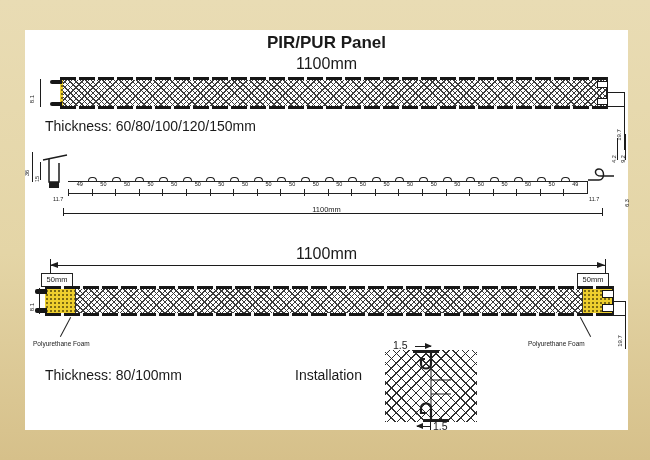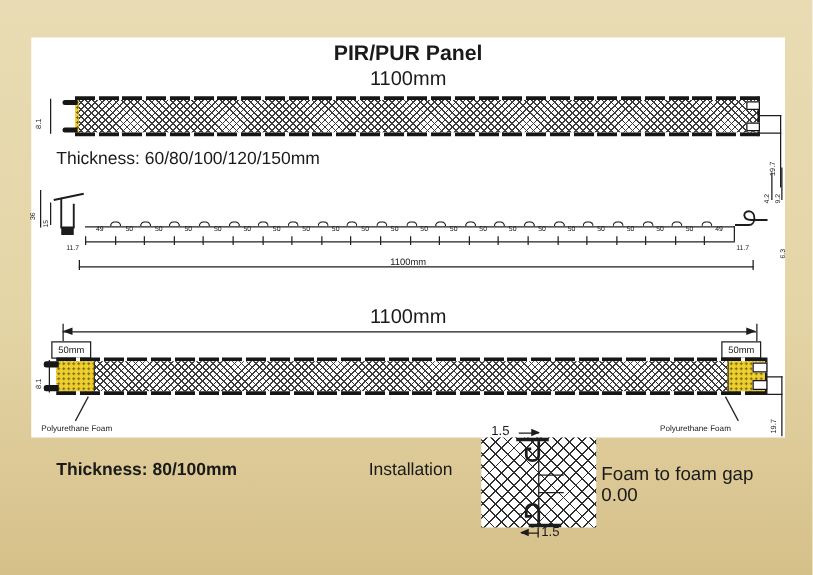--- a/index.html
+++ b/index.html
@@ -1,20 +1,20 @@
 <!DOCTYPE html>
 <html><head>
 <meta charset="utf-8">
 <style>
   html,body{margin:0;padding:0;}
   .page{position:relative;width:650px;height:460px;overflow:hidden;
         background:linear-gradient(180deg,#e9dcb4 0%,#e4d5a6 55%,#dcc until 0,#d6c08a 100%);
         background:linear-gradient(180deg,#e9dcb4 0%,#e4d5a6 55%,#d6c08a 100%);
         font-family:"Liberation Sans",sans-serif;color:#1a1a1a;}
-  .card{position:absolute;left:25px;top:30px;width:603px;height:320px;background:#fff;}
+  .card{position:absolute;left:25px;top:30px;width:603px;height:400px;background:#fff;}
   .abs{position:absolute;}
   .ctr{left:0;right:0;text-align:center;}
   .title{font-weight:bold;font-size:17px;}
   .sub{font-size:16px;}
   .body-text{font-size:14px;}
   .ln{position:absolute;background:#1c1c1c;}
   .tiny{font-size:6px;line-height:6px;}
   .tiny5{font-size:5.5px;line-height:6px;}
   .vtext{display:inline-block;transform:rotate(-90deg);white-space:nowrap;}
   .hatch{background-color:#fff;background-image:
@@ -172,21 +172,21 @@
     <div class="ln" style="left:587px;top:271px;width:14px;height:1px;"></div>
     <div class="ln" style="left:587px;top:285px;width:14px;height:1px;"></div>
     <div class="ln" style="left:600px;top:271px;width:1px;height:48px;"></div>
     <span class="abs tiny vtext" style="left:589px;top:308px;">19.7</span>
 
     <div class="leader" style="left:40px;top:286px;transform:rotate(28deg);"></div>
     <div class="abs foam-label" style="left:8px;top:310px;">Polyurethane Foam</div>
     <div class="leader" style="left:560px;top:286px;transform:rotate(-28deg);"></div>
     <div class="abs foam-label" style="left:503px;top:310px;">Polyurethane Foam</div>
 
-    <div class="abs body-text" style="left:20px;top:337px;font-weight:bold;">Thickness: 80/100mm</div>
+    <div class="abs body-text" style="left:20px;top:337px;">Thickness: 80/100mm</div>
 
     <div class="abs body-text" style="left:270px;top:337px;">Installation</div>
 
     <div class="abs hatch-big" style="left:360px;top:320px;width:92px;height:72px;">
       <svg width="92" height="72" viewBox="0 0 92 72" style="position:absolute;left:0;top:0;">
         <path d="M46,0 V72" stroke="#1c1c1c" stroke-width="1" fill="none"></path>
         <path d="M28,1.5 H54" stroke="#1c1c1c" stroke-width="3" fill="none"></path>
         <path d="M38,70.5 H64" stroke="#1c1c1c" stroke-width="3" fill="none"></path>
         <path d="M46,3 v11 c0,6 -10,6 -10,0 v-5 h4" stroke="#1c1c1c" stroke-width="2.2" fill="none"></path>
         <path d="M46,69 v-11 c0,-6 -10,-6 -10,0 v5 h4" stroke="#1c1c1c" stroke-width="2.2" fill="none"></path>
@@ -199,16 +199,15 @@
     <div class="ln" style="left:390px;top:316px;width:16px;height:1px;">
         <span class="arrow-r"></span>
       </div>
     <div class="ln" style="left:405px;top:392px;width:1px;height:8px;"></div>
     <span class="abs" style="left:390px;top:380px;font-size:5.5px;">7</span>
     <div class="ln" style="left:392px;top:396px;width:14px;height:1px;">
         <span class="arrow-l"></span>
       </div>
     <span class="abs" style="left:408px;top:390px;font-size:10.5px;">1.5</span>
 
-    <div class="abs" style="left:456px;top:341px;font-size:15px;">Foam to foam gap 0.00</div>
 
   </div>
 </div>
 
 </body></html>

